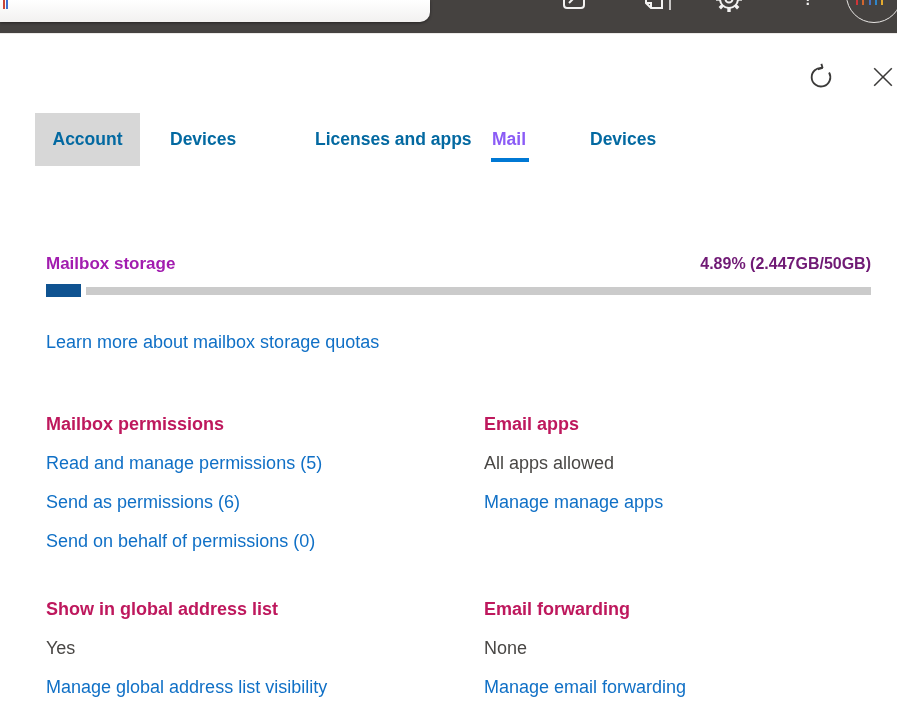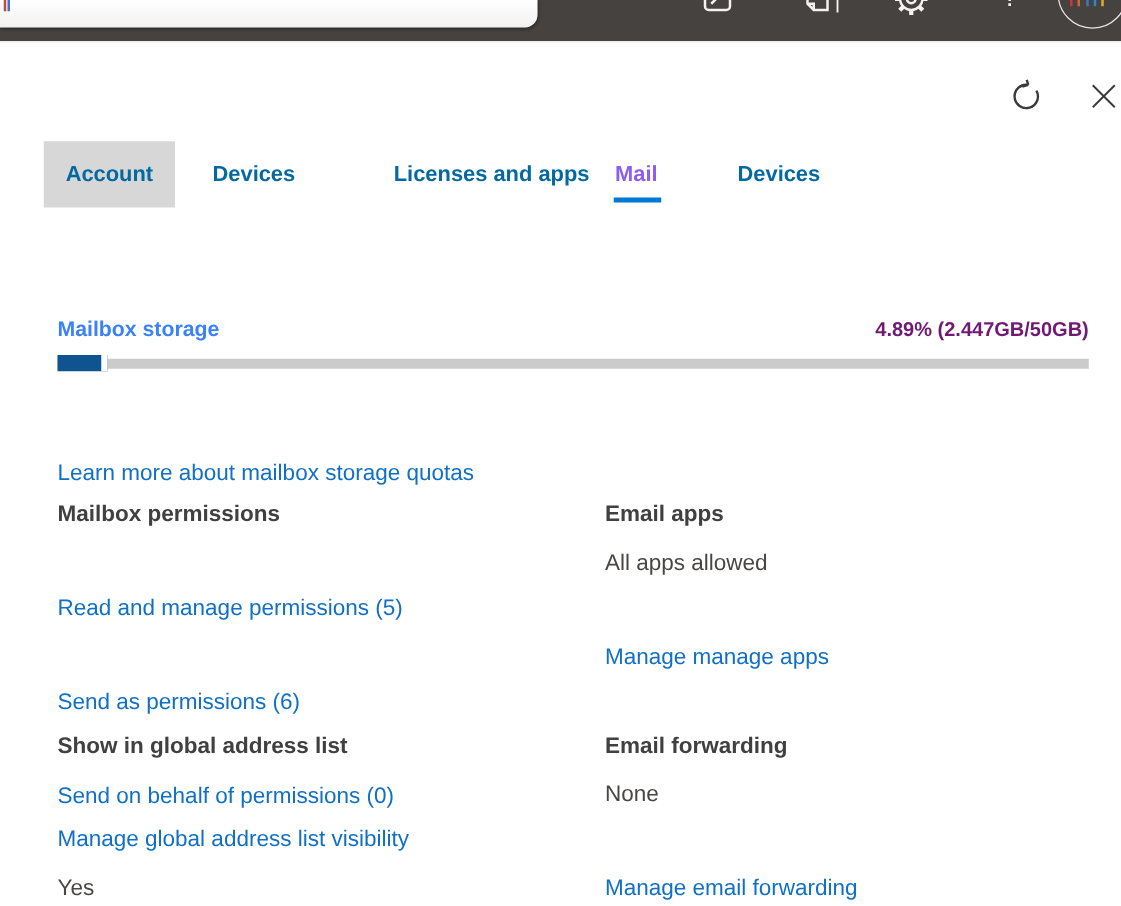--- a/index.html
+++ b/index.html
@@ -59,37 +59,37 @@
   .tab-mail::after{
     content:"";position:absolute;left:-1px;right:-3px;bottom:4px;height:4px;
     background:#0078d4;
   }
   .tab-onedrive{left:590px;}
   
   .storage-head{
     position:absolute;left:46px;top:220px;width:825px;
     display:flex;justify-content:space-between;align-items:baseline;
   }
-  .storage-title{font-size:17px;font-weight:700;color:#3b82f6;}
+  .storage-title{font-size:17px;font-weight:700;color:#a21caf;}
   .storage-usage{font-size:16px;font-weight:700;color:#701a75;}
   .bar-wrap{position:absolute;left:46px;top:250px;width:825px;height:13px;}
   .bar-track{position:absolute;left:0;right:0;top:2.5px;height:8px;background:#cbcbcb;}
   .bar-fill{
     position:absolute;left:0;top:0;height:13px;background:#0f5391;
     border-right:5px solid #ffffff;z-index:1;
   }
-  .link{color:#1070c6;font-size:18px;cursor:pointer;text-decoration:none;display:inline-block;margin-top:36px;}
+  .link{color:#1070c6;font-size:18px;cursor:pointer;text-decoration:none;display:inline-block;}
   .learn-more{position:absolute;left:46px;top:298px;}
   
   .col{position:absolute;width:420px;}
   .row1-a{left:46px;top:364px;}
   .row1-b{left:484px;top:364px;}
   .row2-a{left:46px;top:549px;}
   .row2-b{left:484px;top:549px;}
-  .sec-title{font-size:18px;font-weight:700;color:#404040;line-height:22px;margin:2px 0 16px 0;}
+  .sec-title{font-size:18px;font-weight:700;color:#be185d;line-height:22px;margin:15px 0 16px 0;}
   .sec-item{font-size:18px;line-height:24px;margin:0 0 15px 0;}
   .sec-value{color:#494745;}
 </style>
 </head>
 <body>
 
 <div class="stage">
 
   <div class="topbar">
     <div class="search-box" title="">
@@ -170,22 +170,22 @@
     </div>
 
     <div class="col row1-b">
       <div class="sec-title">Email apps</div>
       <div class="sec-item sec-value">All apps allowed</div>
       <div class="sec-item"><a class="link">Manage manage apps</a></div>
     </div>
 
     <div class="col row2-a">
       <div class="sec-title">Show in global address list</div>
+      <div class="sec-item sec-value">Yes</div>
       <div class="sec-item"><a class="link">Manage global address list visibility</a></div>
-      <div class="sec-item sec-value">Yes</div>
     </div>
 
     <div class="col row2-b">
       <div class="sec-title">Email forwarding</div>
       <div class="sec-item sec-value">None</div>
       <div class="sec-item"><a class="link">Manage email forwarding</a></div>
     </div>
 
   </div>
 </div>

